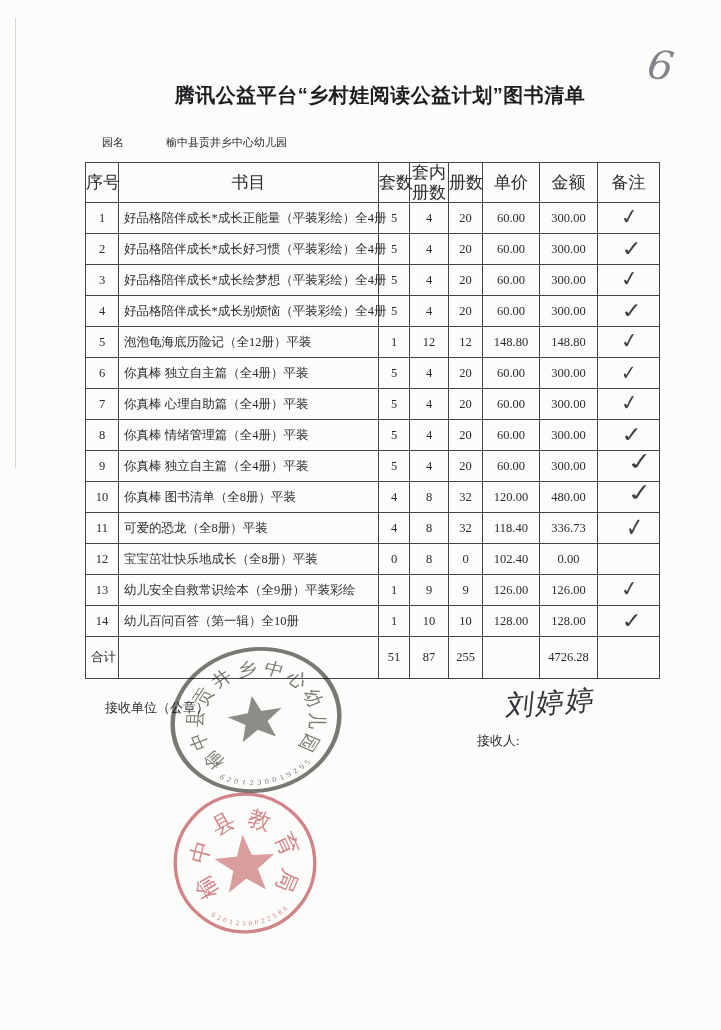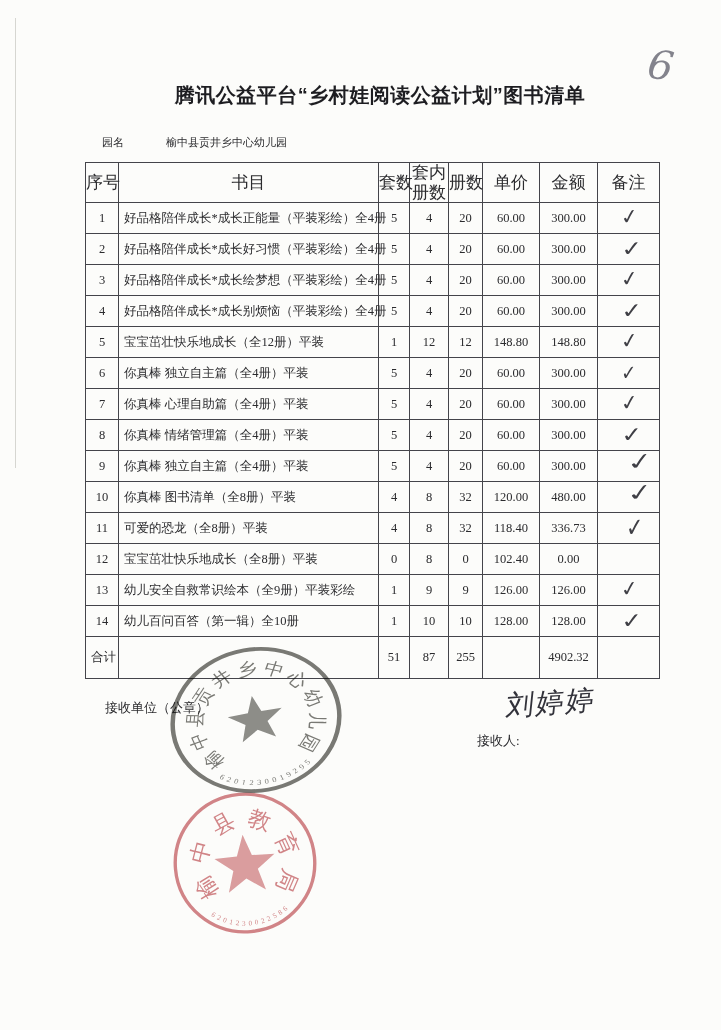--- a/index.html
+++ b/index.html
@@ -131,21 +131,21 @@
           <td class="title-cell">好品格陪伴成长*成长别烦恼（平装彩绘）全4册</td>
           <td>5</td>
           <td>4</td>
           <td>20</td>
           <td>60.00</td>
           <td>300.00</td>
           <td><span class="check">✓</span></td>
         </tr>
         <tr>
           <td>5</td>
-          <td class="title-cell">宝宝茁壮快乐地成长（全12册）平装</td>
+          <td class="title-cell">泡泡龟海底历险记（全12册）平装</td>
           <td>1</td>
           <td>12</td>
           <td>12</td>
           <td>148.80</td>
           <td>148.80</td>
           <td><span class="check">✓</span></td>
         </tr>
         <tr>
           <td>6</td>
           <td class="title-cell">你真棒 独立自主篇（全4册）平装</td>
@@ -238,21 +238,21 @@
         </tr>
       </tbody>
     <tfoot>
       <tr style="height:42px;">
         <td class="title-cell">合计</td>
         <td></td>
         <td>51</td>
         <td>87</td>
         <td>255</td>
         <td></td>
-        <td>4902.32</td>
+        <td>4726.28</td>
         <td></td>
       </tr>
     </tfoot>
   </table>
 
   <div class="footer-label" id="receiver-unit">接收单位（公章）</div>
   <div class="footer-label" id="receiver-label">接收人:</div>
   <div class="signature">刘婷婷</div>
 
   <svg class="stamp" id="stamp-kg" viewBox="0 0 200 200" preserveAspectRatio="none" style="color: rgb(99, 99, 94);">

